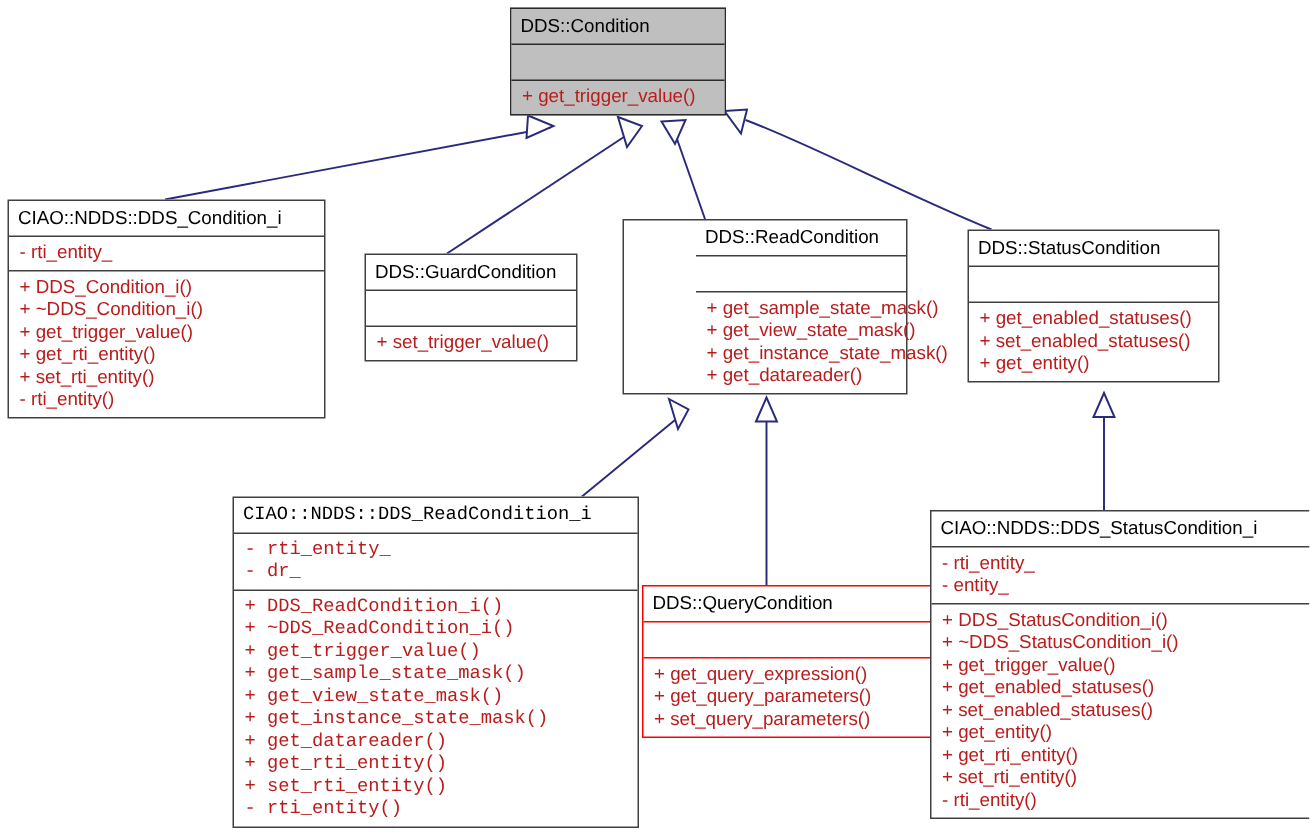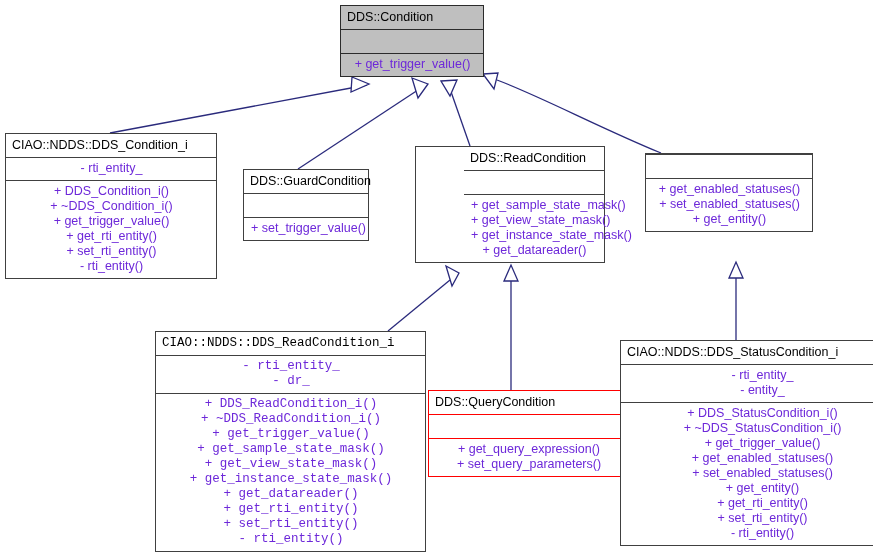--- a/index.html
+++ b/index.html
@@ -49,22 +49,21 @@
     color: #000000;
     padding: 4px 6px 5px 6px;
     line-height: 14px;
     white-space: nowrap;
   }
   .sect-attrs, .sect-ops {
     border-top: 1px solid #404040;
     padding: 3px 6px 4px 7px;
     font-size: 12.5px;
     line-height: 15px;
-    color: #6d28d9;
-    text-align: center;
+    color: #b91c1c;
   }
   .node.root .sect-attrs,
   .node.root .sect-ops {
     border-top: 1px solid #2b2b2b;
   }
   .node.highlight .sect-attrs,
   .node.highlight .sect-ops {
     border-top: 1px solid #ff0000;
   }
   .sect-attrs.empty, .sect-ops.empty {
@@ -145,40 +144,41 @@
     <div class="sect-ops">
       <div class="member">+ DDS_Condition_i()</div>
       <div class="member">+ ~DDS_Condition_i()</div>
       <div class="member">+ get_trigger_value()</div>
       <div class="member">+ get_rti_entity()</div>
       <div class="member">+ set_rti_entity()</div>
       <div class="member">- rti_entity()</div>
     </div>
   </div>
 
-  <div class="node" style="left: 243px; top: 169px; width: 126px;">
+  <div class="node" style="left: 243px; top: 169px; width: 142px;">
     <div class="sect-title">DDS::GuardCondition</div>
     <div class="sect-attrs empty"></div>
     <div class="sect-ops">
       <div class="member">+ set_trigger_value()</div>
     </div>
   </div>
 
   <div class="node" style="left: 415px; top: 146px; width: 190px; padding-left: 48px;">
     <div class="sect-title">DDS::ReadCondition</div>
     <div class="sect-attrs empty"></div>
     <div class="sect-ops">
       <div class="member">+ get_sample_state_mask()</div>
       <div class="member">+ get_view_state_mask()</div>
       <div class="member">+ get_instance_state_mask()</div>
       <div class="member">+ get_datareader()</div>
     </div>
   </div>
 
   <div class="node" style="left: 645px; top: 153px; width: 168px;">
+    <div class="sect-title">DDS::StatusCondition</div>
     <div class="sect-attrs empty"></div>
     <div class="sect-ops">
       <div class="member">+ get_enabled_statuses()</div>
       <div class="member">+ set_enabled_statuses()</div>
       <div class="member">+ get_entity()</div>
     </div>
   </div>
 
   <div class="node" style="left: 155px; top: 331px; width: 271px; font-family: Liberation Mono, monospace;">
     <div class="sect-title">CIAO::NDDS::DDS_ReadCondition_i</div>
@@ -198,20 +198,21 @@
       <div class="member">+ set_rti_entity()</div>
       <div class="member">- rti_entity()</div>
     </div>
   </div>
 
   <div class="node highlight" style="left: 428px; top: 390px; width: 201px;">
     <div class="sect-title">DDS::QueryCondition</div>
     <div class="sect-attrs empty"></div>
     <div class="sect-ops">
       <div class="member">+ get_query_expression()</div>
+      <div class="member">+ get_query_parameters()</div>
       <div class="member">+ set_query_parameters()</div>
     </div>
   </div>
 
   <div class="node" style="left: 620px; top: 340px; width: 284px;">
     <div class="sect-title">CIAO::NDDS::DDS_StatusCondition_i</div>
     <div class="sect-attrs">
       <div class="member">- rti_entity_</div>
       <div class="member">- entity_</div>
     </div>

